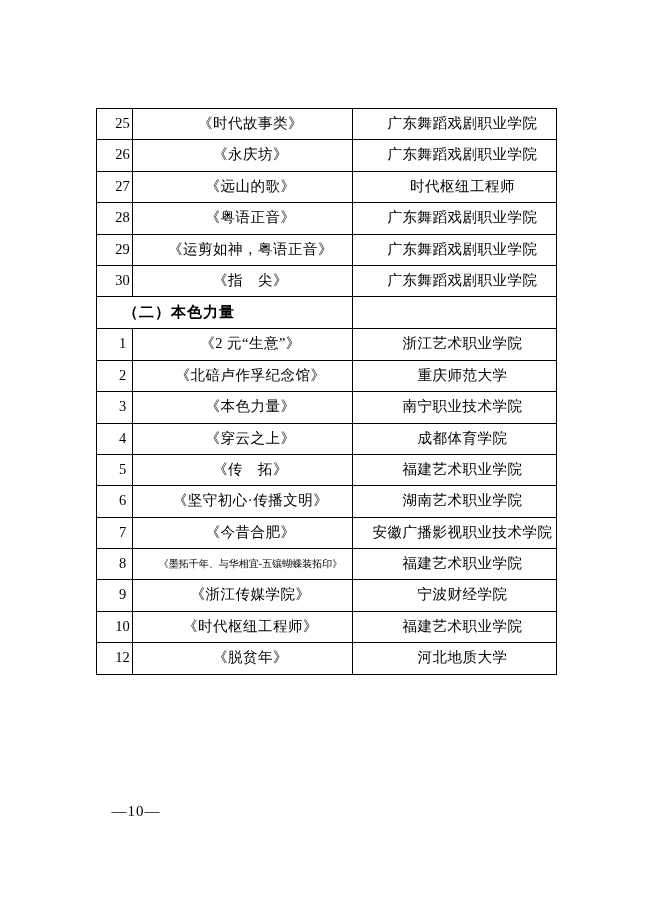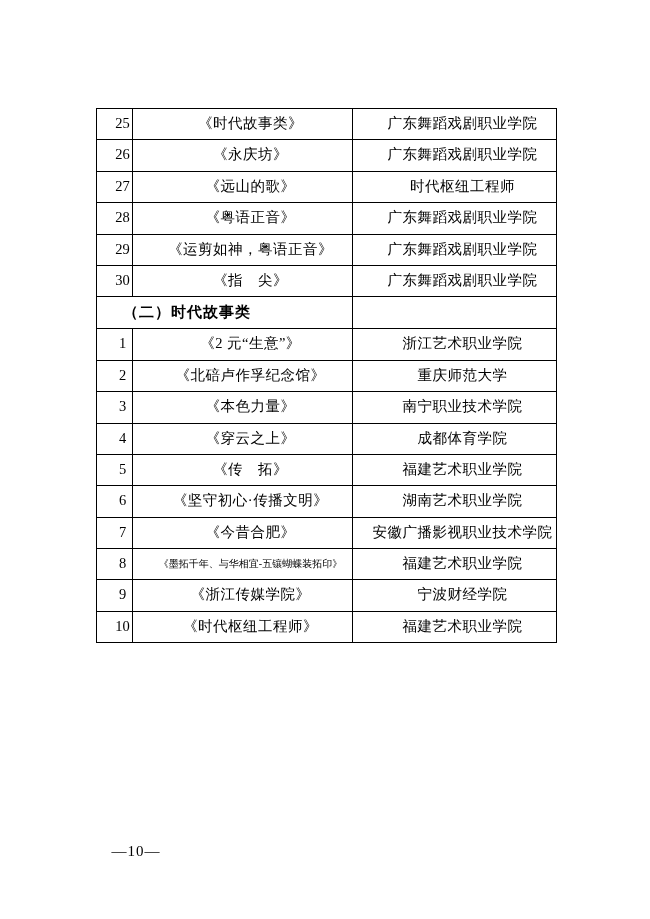--- a/index.html
+++ b/index.html
@@ -59,21 +59,21 @@
     letter-spacing: 1px;
     font-size: 15px;
   }
   td.tight {
     font-size: 10px;
     letter-spacing: 0px;
   }
   .page-number {
     position: absolute;
     left: 0;
-    top: 843px;
+    top: 803px;
     width: 650px;
     text-align: center;
     font-size: 15px;
     letter-spacing: 1px;
     font-family: "Liberation Serif", "DejaVu Serif", serif;
   }
   .pn-inner {
     display: inline-block;
     margin-left: -378px;
   }
@@ -121,21 +121,21 @@
         <td class="org-cell">广东舞蹈戏剧职业学院</td>
       </tr>
 
       <tr>
         <td class="num-cell">30</td>
         <td class="name-cell">《指　尖》</td>
         <td class="org-cell">广东舞蹈戏剧职业学院</td>
       </tr>
 
       <tr>
-        <td class="section-cell" colspan="2">（二）时代故事类</td>
+        <td class="section-cell" colspan="2">（二）本色力量</td>
         <td>&nbsp;</td>
       </tr>
 
       <tr>
         <td class="num-cell">1</td>
         <td class="name-cell">《2 元“生意”》</td>
         <td class="org-cell">浙江艺术职业学院</td>
       </tr>
 
       <tr>
@@ -186,20 +186,25 @@
         <td class="org-cell">宁波财经学院</td>
       </tr>
 
       <tr>
         <td class="num-cell">10</td>
         <td class="name-cell">《时代枢纽工程师》</td>
         <td class="org-cell">福建艺术职业学院</td>
       </tr>
 
 
+      <tr>
+        <td class="num-cell">12</td>
+        <td class="name-cell">《脱贫年》</td>
+        <td class="org-cell">河北地质大学</td>
+      </tr>
 
 
     </tbody>
   </table>
 
   <div class="page-number">
     <span class="pn-inner">—10—</span>
   </div>
 
 </div>

